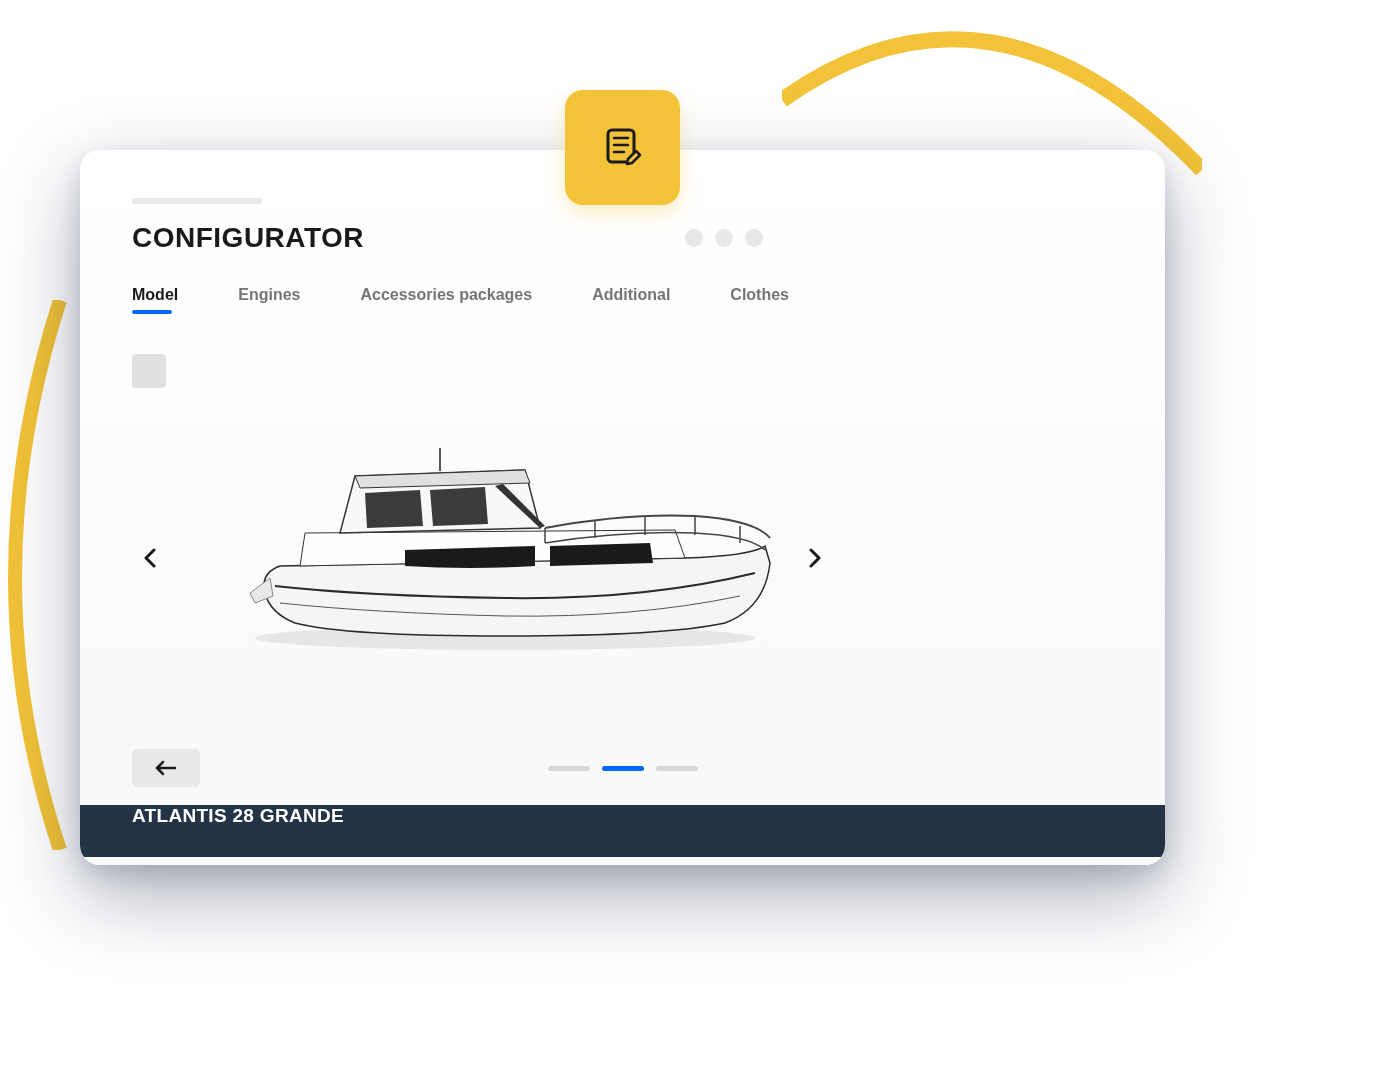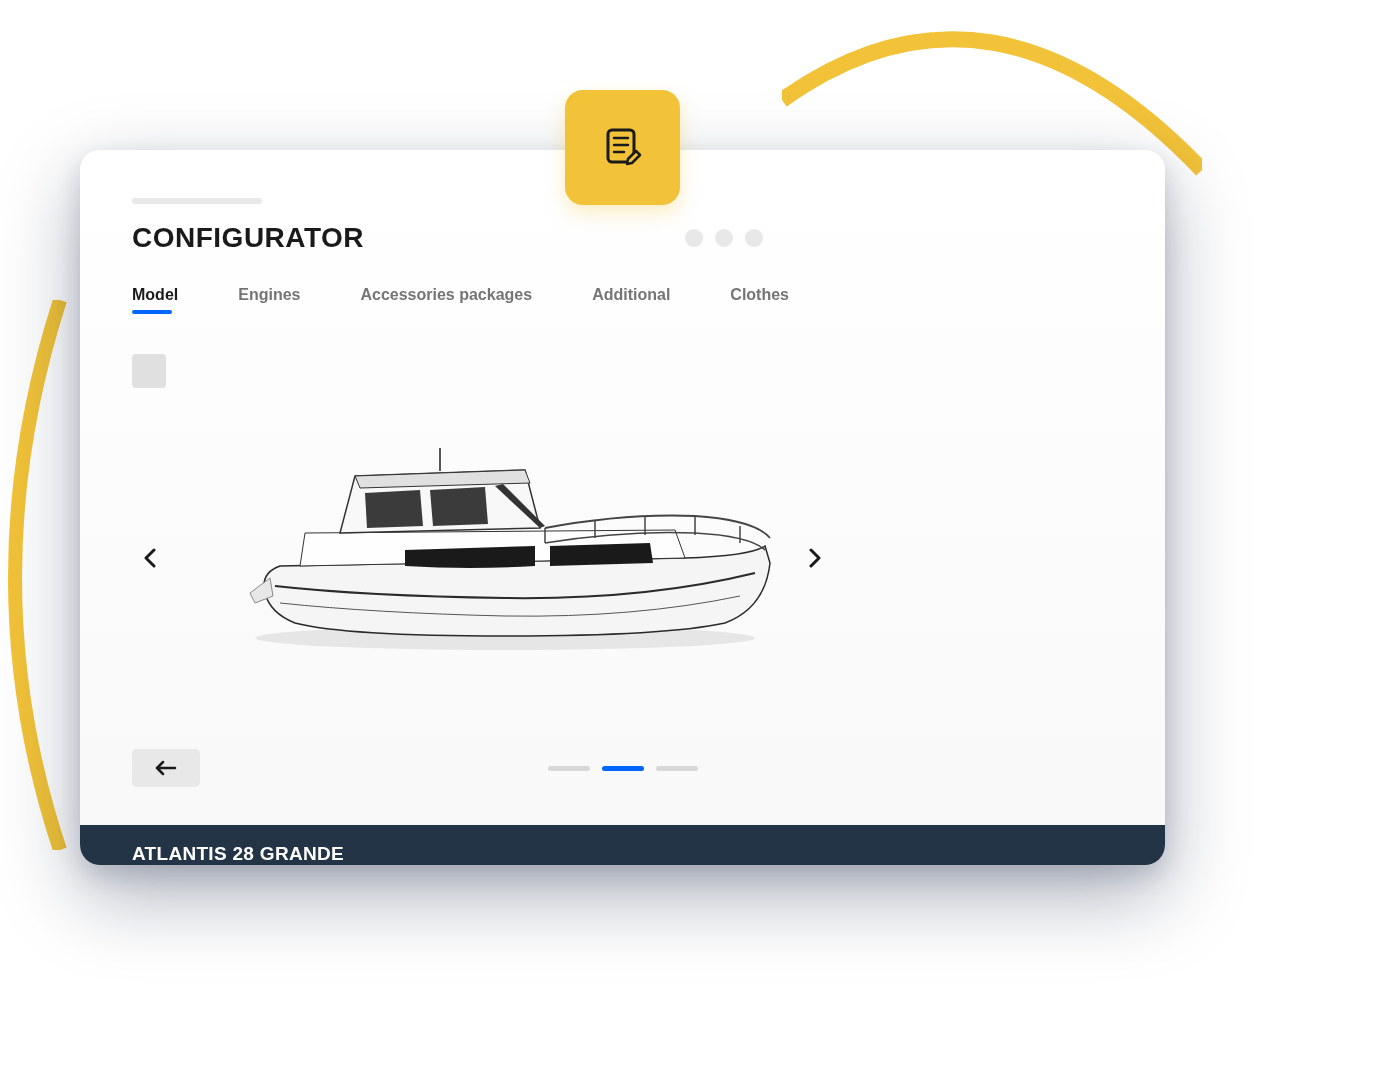--- a/index.html
+++ b/index.html
@@ -214,27 +214,27 @@
       border-radius: 3px;
       cursor: pointer;
     }
     
     .page-indicator.active {
       background: #0066FF;
     }
     
     .footer-bar {
       position: absolute;
-      bottom: 0;
+      bottom: 8px;
       left: 0;
       width: 100%;
-      height: 40px;
+      height: 52px;
       background: #243447;
       display: flex;
-      align-items: flex-end;
+      align-items: flex-start;
       padding: 0 52px;
     }
     
     .product-name {
       color: #ffffff;
       font-size: 19px;
       font-weight: 700;
       letter-spacing: 0.3px;
     }
   </style>

